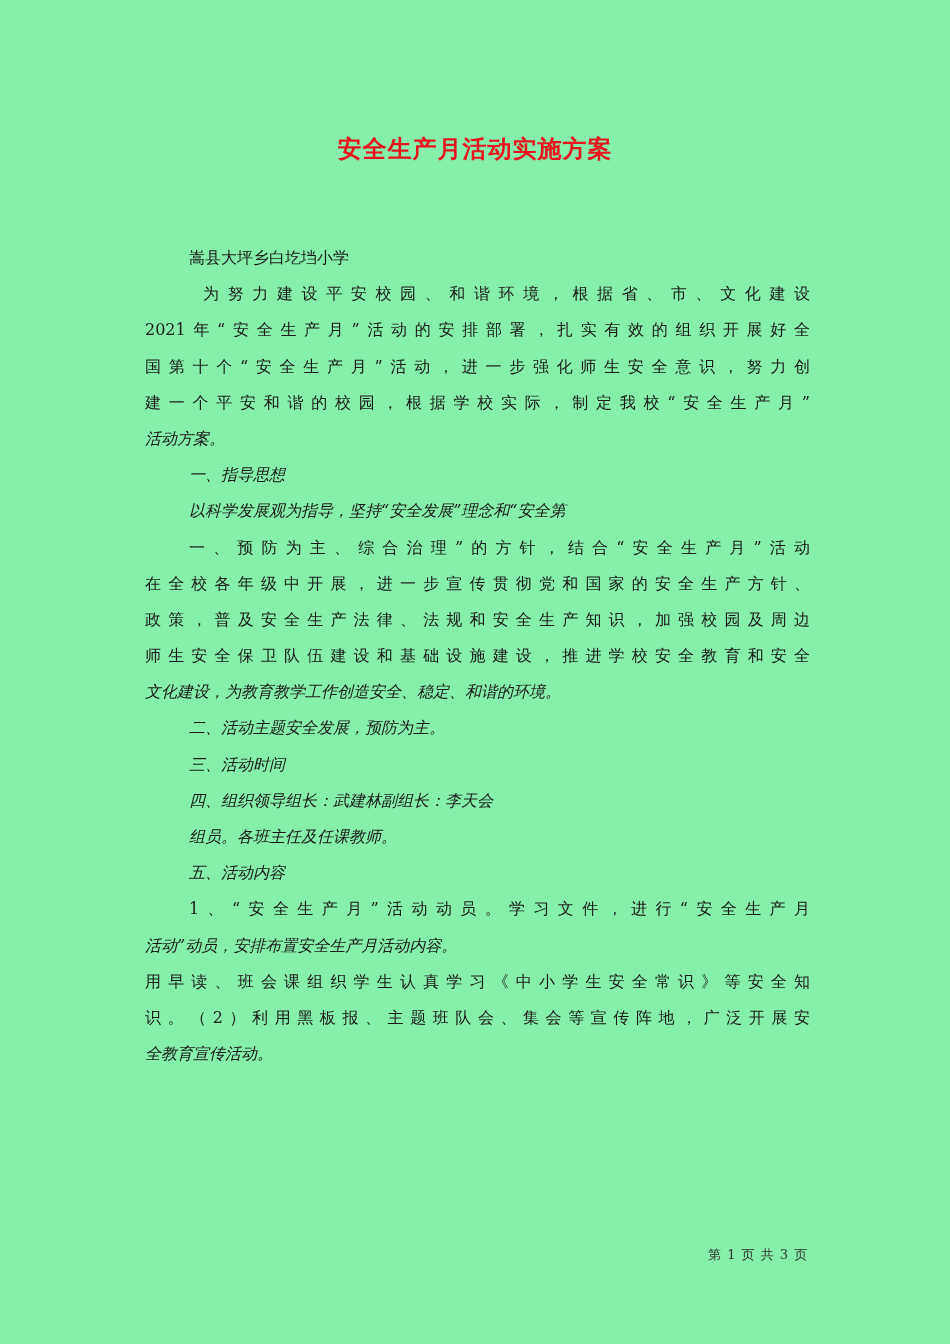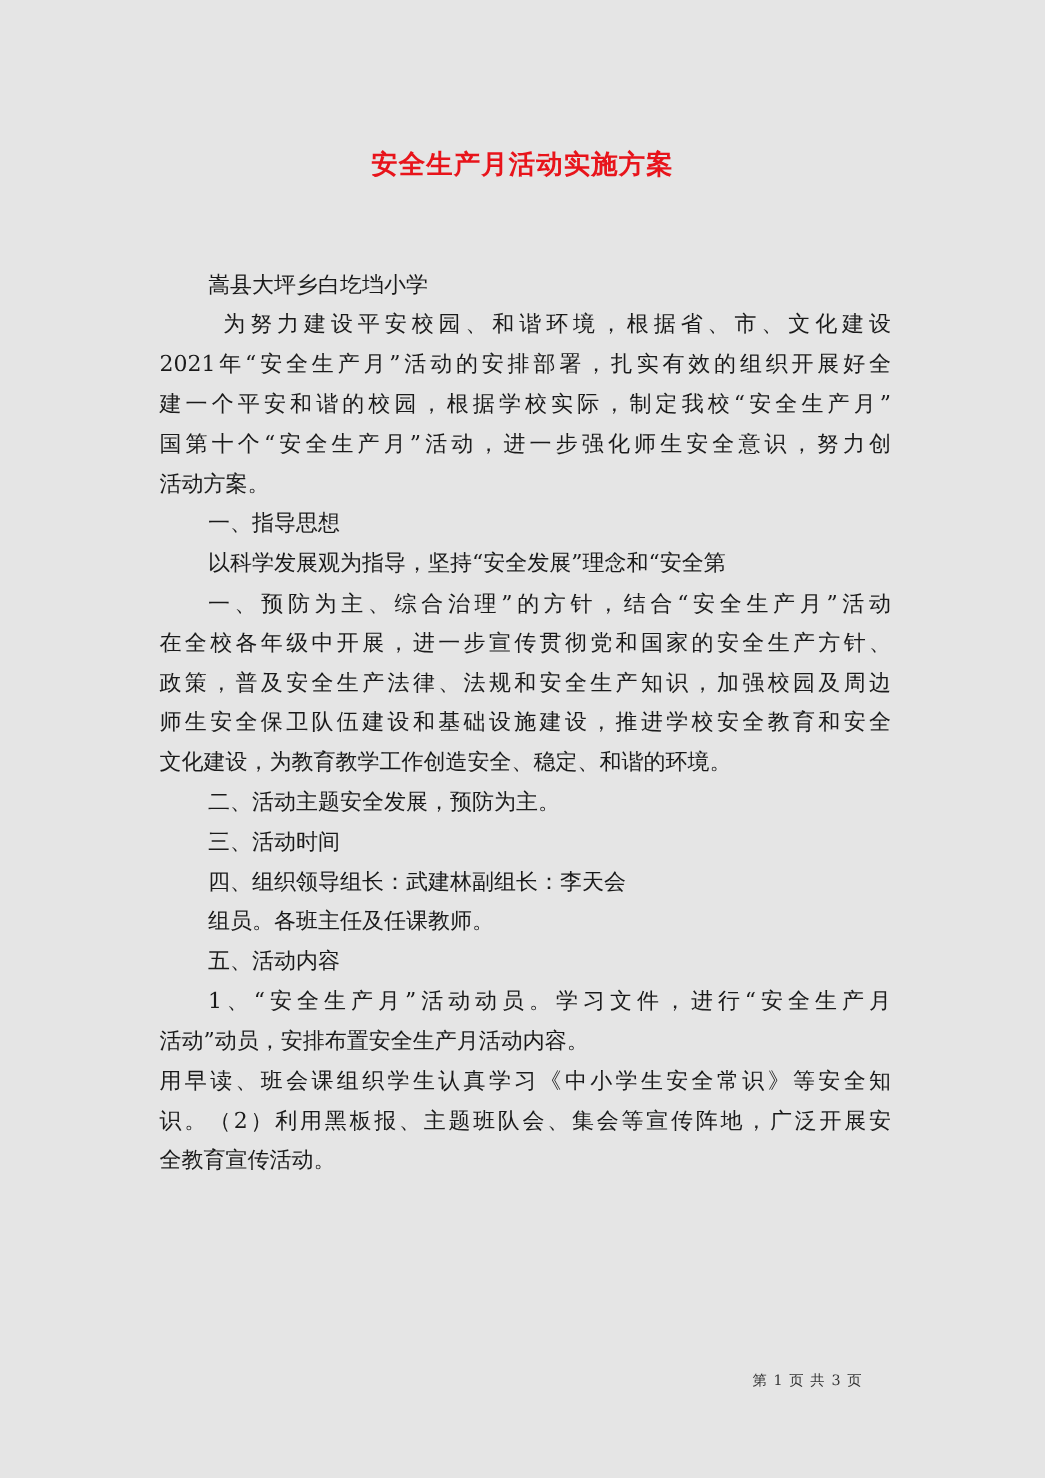--- a/index.html
+++ b/index.html
@@ -13,21 +13,21 @@
       position: relative;
       overflow: hidden;
       font-family: "DejaVu Serif", "Liberation Serif", serif;
       color: #1a1a1a;
     }
     .page {
       position: absolute;
       left: 0; top: 0;
       width: 950px;
       height: 1344px;
-      background: #e5e5e5;
+      background: #86efac;
     }
     .title {
       position: absolute;
       top: 133px;
       left: 0;
       width: 950px;
       text-align: center;
       font-size: 24px;
       font-weight: bold;
       letter-spacing: 1px;
@@ -35,51 +35,51 @@
     }
     .body-text {
       position: absolute;
       left: 145px;
       top: 240px;
       width: 665px;
     }
     .line {
       height: 36.2px;
       line-height: 36.2px;
-      font-size: 20px;
+      font-size: 16px;
       white-space: nowrap;
       overflow: visible;
       text-align: justify;
       text-align-last: justify;
     }
     .line.indent { padding-left: 44px; }
-    .line.last { text-align-last: left; }
+    .line.last { text-align-last: left; font-style: italic; }
     .line.school { padding-left: 44px; text-align-last: left; }
     .line.intro-first { padding-left: 58px; }
     .footer {
       position: absolute;
       top: 1246px;
-      left: 684px;
+      left: 708px;
       font-size: 13px;
       color: #333333;
       letter-spacing: 1px;
     }
   </style>
 </head>
 <body>
 
 <div class="page">
   <div class="title">安全生产月活动实施方案</div>
 
   <div class="body-text">
     <div class="line school">嵩县大坪乡白圪垱小学</div>
     <div class="line intro-first">为努力建设平安校园、和谐环境，根据省、市、文化建设</div>
     <div class="line">2021年“安全生产月”活动的安排部署，扎实有效的组织开展好全</div>
+    <div class="line">国第十个“安全生产月”活动，进一步强化师生安全意识，努力创</div>
     <div class="line">建一个平安和谐的校园，根据学校实际，制定我校“安全生产月”</div>
-    <div class="line">国第十个“安全生产月”活动，进一步强化师生安全意识，努力创</div>
     <div class="line last">活动方案。</div>
     <div class="line indent last">一、指导思想</div>
     <div class="line indent last">以科学发展观为指导，坚持“安全发展”理念和“安全第</div>
     <div class="line indent">一、预防为主、综合治理”的方针，结合“安全生产月”活动</div>
     <div class="line">在全校各年级中开展，进一步宣传贯彻党和国家的安全生产方针、</div>
     <div class="line">政策，普及安全生产法律、法规和安全生产知识，加强校园及周边</div>
     <div class="line">师生安全保卫队伍建设和基础设施建设，推进学校安全教育和安全</div>
     <div class="line last">文化建设，为教育教学工作创造安全、稳定、和谐的环境。</div>
     <div class="line indent last">二、活动主题安全发展，预防为主。</div>
     <div class="line indent last">三、活动时间</div>

